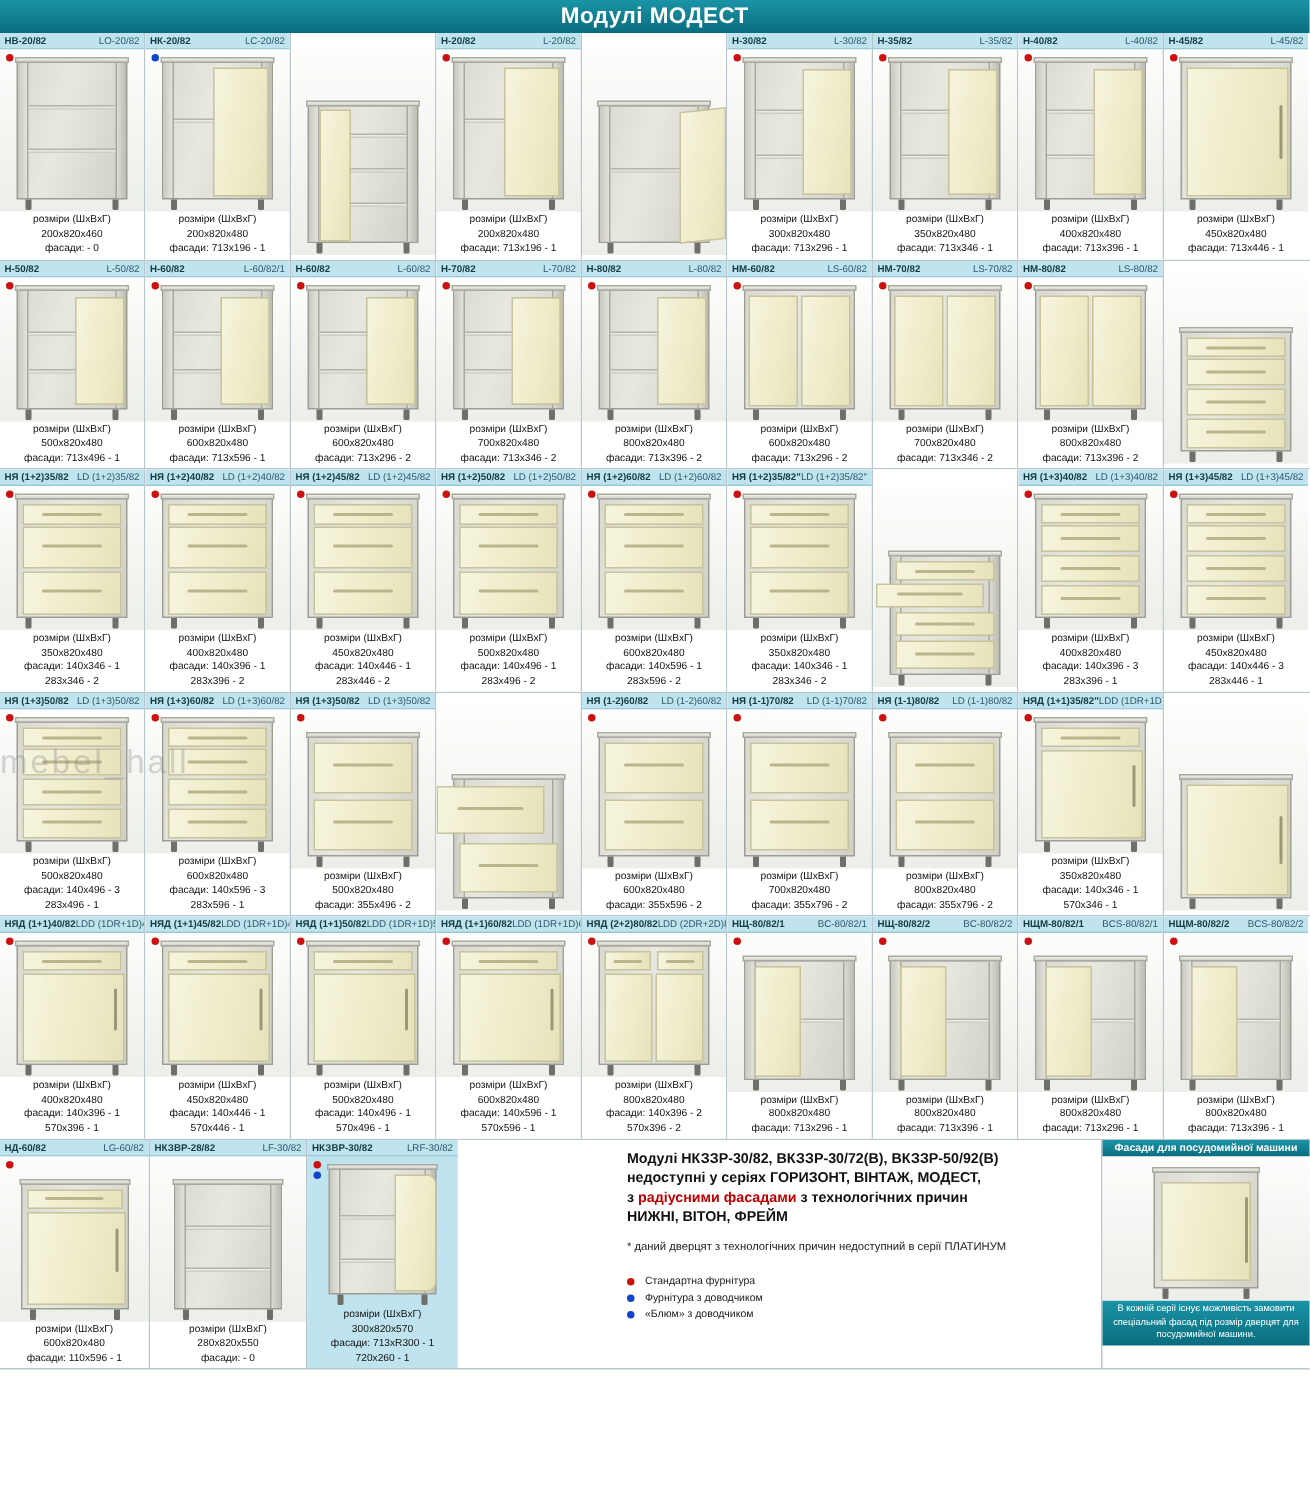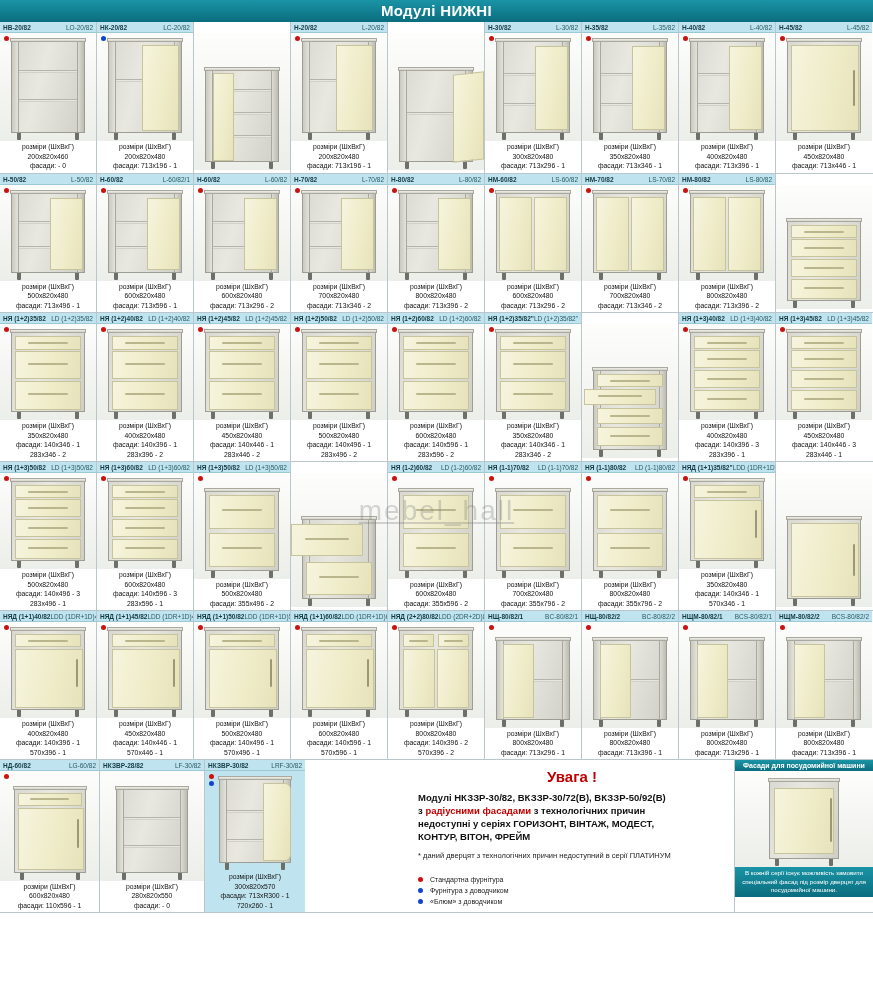--- a/index.html
+++ b/index.html
@@ -126,28 +126,26 @@
   .top {
     position:absolute; left:-2px; right:-2px; top:-4px; height:4px;
     background: linear-gradient(to bottom,#efefe8,#d2d2c9);
     border:1px solid #a9a9a0;
   }
 
   
   .watermark {
     position:absolute;
     left:0; right:0;
-    text-align:center;
-    font-size:28px;
+    font-size:22px;
     color:rgba(130,130,130,.33);
     font-weight:normal;
     letter-spacing:2px;
     pointer-events:none;
     z-index:5;
-    text-decoration:underline;
   }
 
   
   .bottomrow { display:flex; width:873px; border-bottom:1px solid #b9c6cc; }
   .notebox {
     flex: 0 0 430px;
     padding: 6px 8px 4px 8px;
     border-right:1px solid #b9c6cc;
   }
   .uvaga {
@@ -190,21 +188,21 @@
     background: linear-gradient(to bottom,#1a94a6,#0a6d7e);
     color:#fff; font-size:6.2px; line-height:8.5px; text-align:center;
     padding:2px 3px;
   }
 </style>
 </head>
 <body>
 
 <div class="page">
 
-  <div class="header">Модулі НИЖНІ</div>
+  <div class="header">Модулі МОДЕСТ</div>
 
   <div id="grid">
       <div class="row">
         <div class="cell" style="width:97px;">
             <div class="codebar">
          <span class="c1">НВ-20/82</span>
          <span class="c2">LO-20/82</span>
        </div>
             <div class="imgbox" style="height:108px;">
               <span class="dot red"></span>
@@ -1335,28 +1333,27 @@
       <div class="caption" style="background:#bfe4ef;">
         <div>розміри (ШхВхГ)</div>
         <div>300х820х570</div>
         <div>фасади: 713хR300 - 1</div>
         <div>720х260 - 1</div>
       </div>
     </div>
       </div>
 
     <div class="notebox" style="flex:0 0 325px;">
-      <div class="uvaga">Увага !</div>
       <div class="notetext">
         <div>Модулі НКЗЗР-30/82, ВКЗЗР-30/72(В),  ВКЗЗР-50/92(В)</div>
+        <div>недоступні  у серіях ГОРИЗОНТ, ВІНТАЖ, МОДЕСТ,</div>
         <div>
           <span>з </span><span class="red">радіусними фасадами</span><span> з технологічних причин</span>
         </div>
-        <div>недоступні  у серіях ГОРИЗОНТ, ВІНТАЖ, МОДЕСТ,</div>
-        <div>КОНТУР, ВІТОН, ФРЕЙМ</div>
+        <div>НИЖНІ, ВІТОН, ФРЕЙМ</div>
       </div>
       <div class="notefoot">*  даний дверцят з технологічних причин недоступний в серії ПЛАТИНУМ</div>
       <div class="legend" id="legend">
           <div>
       <span class="lg-dot lg-red"></span>
       <span>Стандартна фурнітура</span>
     </div>
           <div>
       <span class="lg-dot lg-blue"></span>
       <span>Фурнітура з доводчиком</span>

